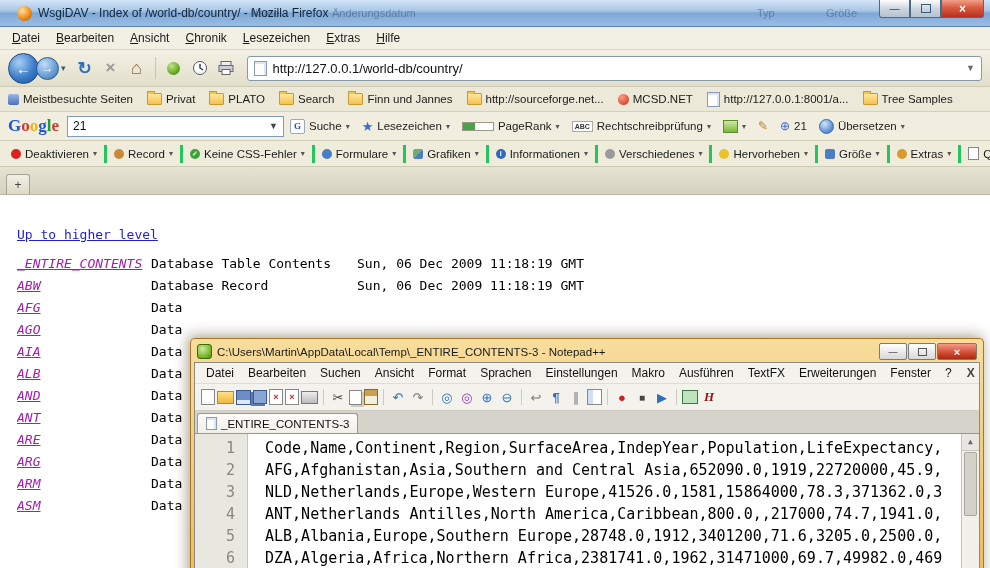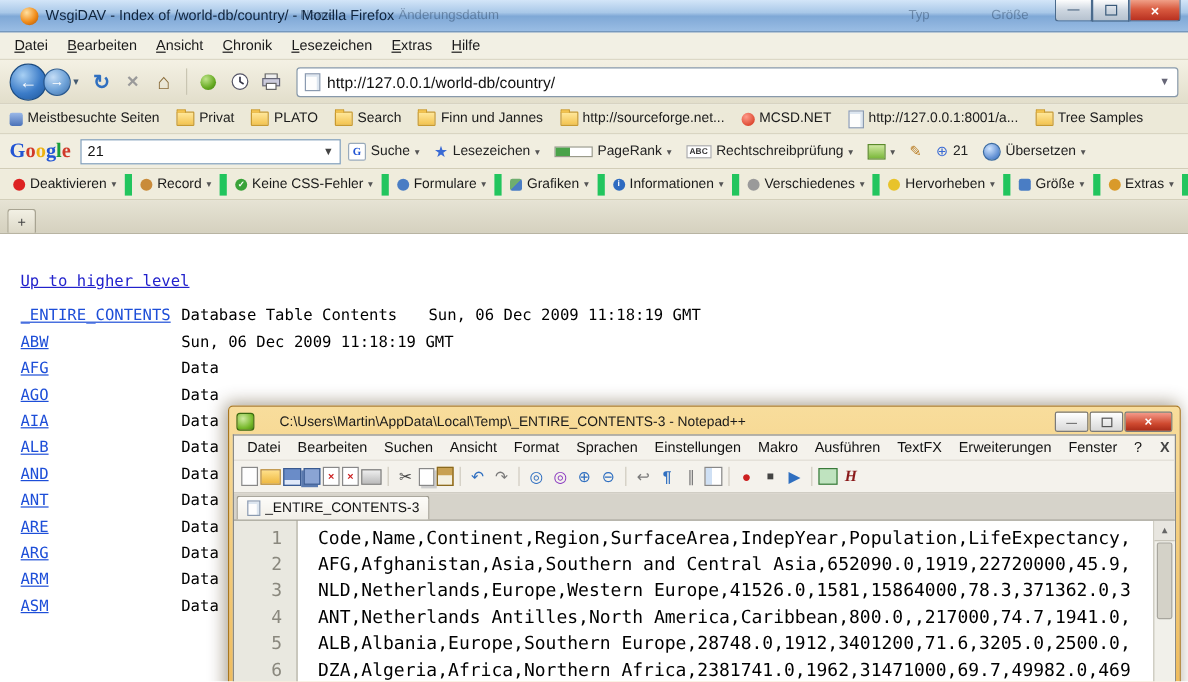--- a/index.html
+++ b/index.html
@@ -81,21 +81,21 @@
   .pr-meter::before{content:"";position:absolute;left:0;top:0;bottom:0;width:40%;background:#4aa34a;}
   .g-abc{font-size:7px;font-weight:bold;color:#333;border:1px solid #aaa;background:#fff;padding:1px 2px;}
   .g-fill{width:13px;height:11px;background:linear-gradient(#cfe8a0,#7ab83a);border:1px solid #5a8a2a;}
   .g-pen{color:#b87a20;font-size:12px;}
   .g-mag{color:#3a6ad4;font-size:12px;}
   .g-globe{width:13px;height:13px;border-radius:50%;background:radial-gradient(circle at 35% 30%,#cfe4ff,#5a8ad0 70%);border:1px solid #3a6aa0;}
 
   
   .wdbar{height:25px;background:#efecdc;display:flex;align-items:center;padding:0 4px;
          border-bottom:1px solid #cdc8b2;font-size:11.5px;color:#1a1a1a;}
-  .wd{display:flex;align-items:center;gap:4px;padding:0 7px;border-right:6px solid #22c55e;white-space:nowrap;height:18px;}
+  .wd{display:flex;align-items:center;gap:4px;padding:0 7px;border-right:3px solid #22c55e;white-space:nowrap;height:18px;}
   .wd .caret{font-size:8px;color:#555;}
   .dot{width:10px;height:10px;border-radius:50%;flex:0 0 auto;display:flex;align-items:center;justify-content:center;
        color:#fff;font-size:7px;font-weight:bold;}
   .d0{background:#d22;} .d1{background:#c98b3a;} .d2{background:#3aa33a;} .d3{background:#4a7dc4;}
   .d4{background:linear-gradient(135deg,#6fae6f 50%,#4a7dc4 50%);border-radius:2px;} .d5{background:#2e6bc0;}
   .d6{background:#9a9a9a;} .d7{background:#e8c32a;} .d8{background:#4a7dc4;border-radius:2px;}
   .d9{background:#d99a2a;} .d10{background:#fff;border:1px solid #888;border-radius:0;width:9px;height:11px;}
 
   
   .tabbar{height:27px;background:linear-gradient(#e6e3d4,#d5d1bf);display:flex;align-items:flex-end;
@@ -106,28 +106,28 @@
           background:linear-gradient(#f2f0e4,#ddd9c8);border:1px solid #a8a492;border-bottom:none;
           border-radius:3px 3px 0 0;font-size:12px;color:#444;}
 
   
   .content{position:relative;height:380px;background:#fff;padding-left:17px;overflow:hidden;}
   .heading{margin:10px 0 0 0;font-family:"Liberation Serif",serif;font-size:31px;font-weight:bold;color:#000;}
   .uplink{display:inline-block;margin-top:32px;font-family:"DejaVu Sans Mono","Liberation Mono",monospace;
           font-size:13px;color:#2222cc;text-decoration:underline;}
   .dirtable{margin-top:9px;font-family:"DejaVu Sans Mono","Liberation Mono",monospace;font-size:13px;color:#000;}
   .dirrow{display:flex;height:22px;align-items:center;white-space:pre;}
-  .c-name{width:134px;color:#1d4ed8;text-decoration:underline;flex:0 0 auto;overflow:hidden;}
+  .c-name{width:134px;color:#a21caf;text-decoration:underline;flex:0 0 auto;overflow:hidden;font-style:italic;}
   .c-type{width:206px;flex:0 0 auto;}
 
   
   .npp{position:absolute;left:190px;top:338px;width:786px;height:300px;
        background:linear-gradient(#f8dd9c,#ecb24c);border:1px solid #a8761e;border-radius:4px 4px 0 0;
        padding:2px 3px 0 3px;box-shadow:-2px -2px 14px rgba(60,40,0,.45);}
-  .npp-title{height:21px;display:flex;align-items:center;font-size:11.5px;color:#1a1a1a;padding:0 3px;white-space:nowrap;gap:16px;}
+  .npp-title{height:21px;display:flex;align-items:center;font-size:11.5px;color:#1a1a1a;padding:0 3px;white-space:nowrap;}
   .npp-icon{width:13px;height:13px;border-radius:3px;background:radial-gradient(circle at 35% 30%,#cfeaa0,#76b82a 65%,#4a8a10);
             border:1px solid #3a6a10;margin-right:5px;flex:0 0 auto;}
   .npp-ctl{margin-left:auto;display:flex;gap:1px;}
   .nbtn2{width:26px;height:15px;border:1px solid #7a7a7a;border-radius:2px;display:flex;align-items:center;
          justify-content:center;font-size:9px;color:#333;background:linear-gradient(#fff,#d8d8d8);}
   .nbtn2 .maxbox{width:7px;height:6px;border:1px solid #555;display:inline-block;}
   .nbtn2.close{width:38px;background:linear-gradient(#f49a8a,#cf4a30 60%,#a82a18);color:#fff;font-weight:bold;font-size:11px;}
   .npp-body{background:#f4f2ec;border:1px solid #8a8a86;border-bottom:none;}
   .npp-menu{height:20px;display:flex;align-items:center;padding:0 4px;font-size:12px;color:#111;border-bottom:1px solid #e0ddd4;}
   .nmi{padding:1px 7px;white-space:nowrap;}
@@ -377,21 +377,21 @@
   </div>
 
   <div class="tabbar">
     <div class="newtab">+</div>
   </div>
 
   <div class="content">
     <a class="uplink">Up to higher level</a>
     <div class="dirtable">
       <div class="dirrow"><a class="c-name">_ENTIRE_CONTENTS</a><span class="c-type">Database Table Contents</span><span class="c-date">Sun, 06 Dec 2009 11:18:19 GMT</span></div>
-      <div class="dirrow"><a class="c-name">ABW</a><span class="c-date">Sun, 06 Dec 2009 11:18:19 GMT</span></div>
+      <div class="dirrow"><a class="c-name">ABW</a><span class="c-type">Database Record</span><span class="c-date">Sun, 06 Dec 2009 11:18:19 GMT</span></div>
       <div class="dirrow"><a class="c-name">AFG</a><span class="c-type">Data</span></div>
       <div class="dirrow"><a class="c-name">AGO</a><span class="c-type">Data</span></div>
       <div class="dirrow"><a class="c-name">AIA</a><span class="c-type">Data</span></div>
       <div class="dirrow"><a class="c-name">ALB</a><span class="c-type">Data</span></div>
       <div class="dirrow"><a class="c-name">AND</a><span class="c-type">Data</span></div>
       <div class="dirrow"><a class="c-name">ANT</a><span class="c-type">Data</span></div>
       <div class="dirrow"><a class="c-name">ARE</a><span class="c-type">Data</span></div>
       <div class="dirrow"><a class="c-name">ARG</a><span class="c-type">Data</span></div>
       <div class="dirrow"><a class="c-name">ARM</a><span class="c-type">Data</span></div>
       <div class="dirrow"><a class="c-name">ASM</a><span class="c-type">Data</span></div>

